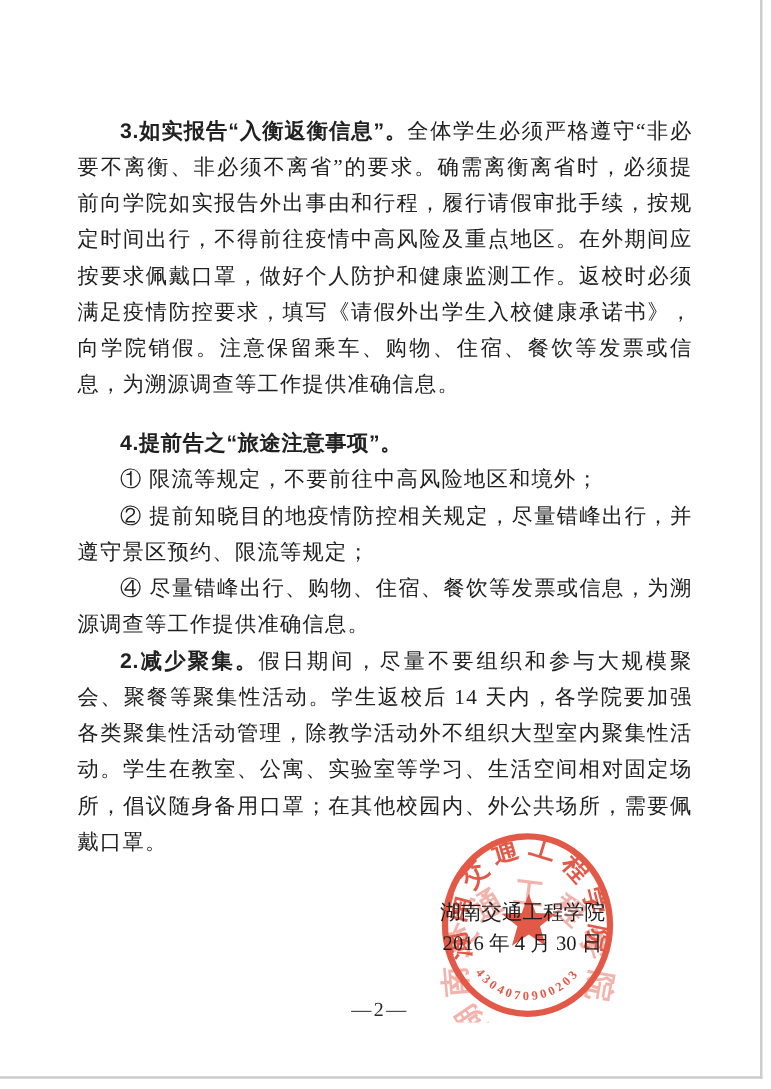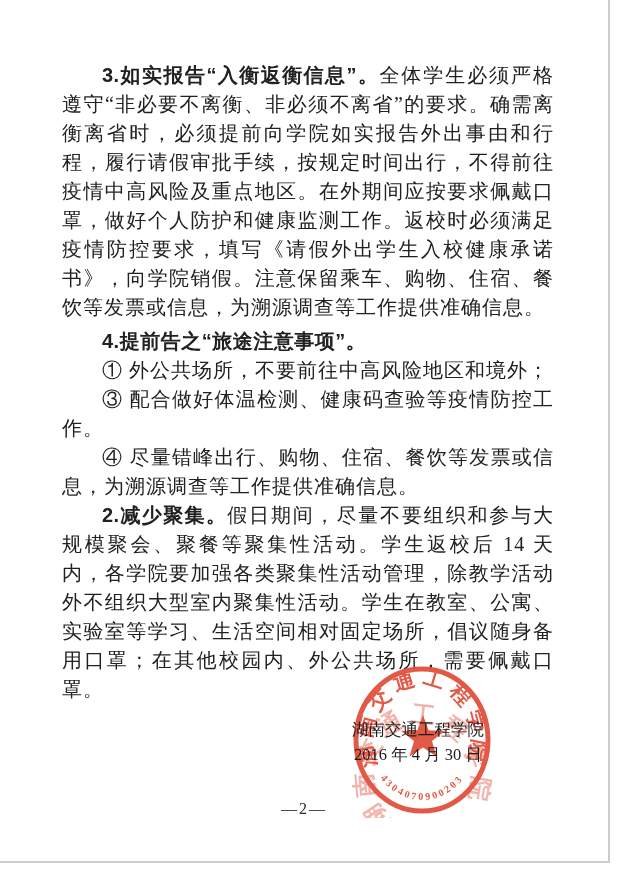--- a/index.html
+++ b/index.html
@@ -6,27 +6,27 @@
   body {
     width:617px; height:871px;
     background:#ffffff;
     position:relative;
     overflow:hidden;
     font-family:"Liberation Serif","DejaVu Serif",serif;
     color:#212121;
   }
   .content {
     position:absolute;
-    left:62px; top:61px; width:492px;
-    font-size:20px; line-height:29px;
+    left:62px; top:90px; width:492px;
+    font-size:17px; line-height:29px;
     letter-spacing:1px;
     text-align:justify;
   }
   .content p { margin:0; text-indent:2em; }
-  .content p.extra-gap { margin-top:5px; }
+  .content p.extra-gap { margin-top:18px; }
   .lead {
     font-weight:bold;
     font-family:"Liberation Sans","DejaVu Sans",sans-serif;
     letter-spacing:0.5px;
   }
   .signature {
     position:absolute;
     left:340px; top:717px; width:156px;
     text-align:center;
     font-size:16.5px; line-height:25px;
@@ -65,24 +65,24 @@
 <body>
 
 <div class="content">
   <p>
     <span class="lead">3.如实报告“入衡返衡信息”。</span><span>全体学生必须严格遵守“非必要不离衡、非必须不离省”的要求。确需离衡离省时，必须提前向学院如实报告外出事由和行程，履行请假审批手续，按规定时间出行，不得前往疫情中高风险及重点地区。在外期间应按要求佩戴口罩，做好个人防护和健康监测工作。返校时必须满足疫情防控要求，填写《请假外出学生入校健康承诺书》，向学院销假。注意保留乘车、购物、住宿、餐饮等发票或信息，为溯源调查等工作提供准确信息。</span>
   </p>
   <p class="extra-gap">
     <span class="lead">4.提前告之“旅途注意事项”。</span><span></span>
   </p>
   <p>
-    <span>① 外公共场所，不要前往中高风险地区和境外；</span>
+    <span>① 限流等规定，不要前往中高风险地区和境外；</span>
   </p>
   <p>
-    <span>③ 配合做好体温检测、健康码查验等疫情防控工作。</span>
+    <span>② 提前知晓目的地疫情防控相关规定，尽量错峰出行，并遵守景区预约、限流等规定；</span>
   </p>
   <p>
     <span>④ 尽量错峰出行、购物、住宿、餐饮等发票或信息，为溯源调查等工作提供准确信息。</span>
   </p>
   <p>
     <span class="lead">2.减少聚集。</span><span>假日期间，尽量不要组织和参与大规模聚会、聚餐等聚集性活动。学生返校后 14 天内，各学院要加强各类聚集性活动管理，除教学活动外不组织大型室内聚集性活动。学生在教室、公寓、实验室等学习、生活空间相对固定场所，倡议随身备用口罩；在其他校园内、外公共场所，需要佩戴口罩。</span>
   </p>
 </div>
 
 <svg class="seal" width="146" height="154" viewBox="0 0 146 154" xmlns="http://www.w3.org/2000/svg">

